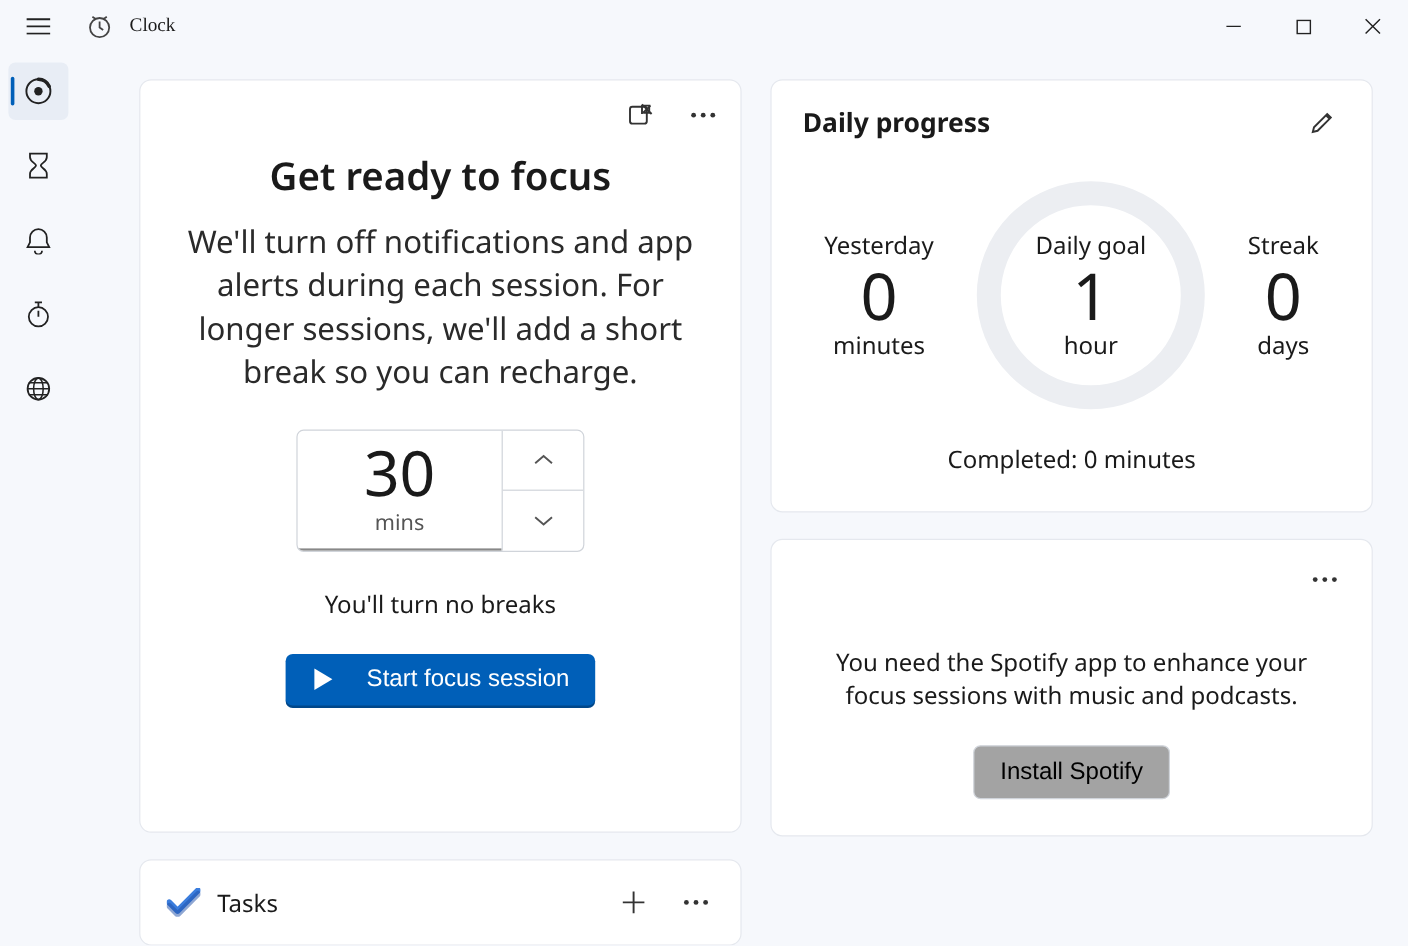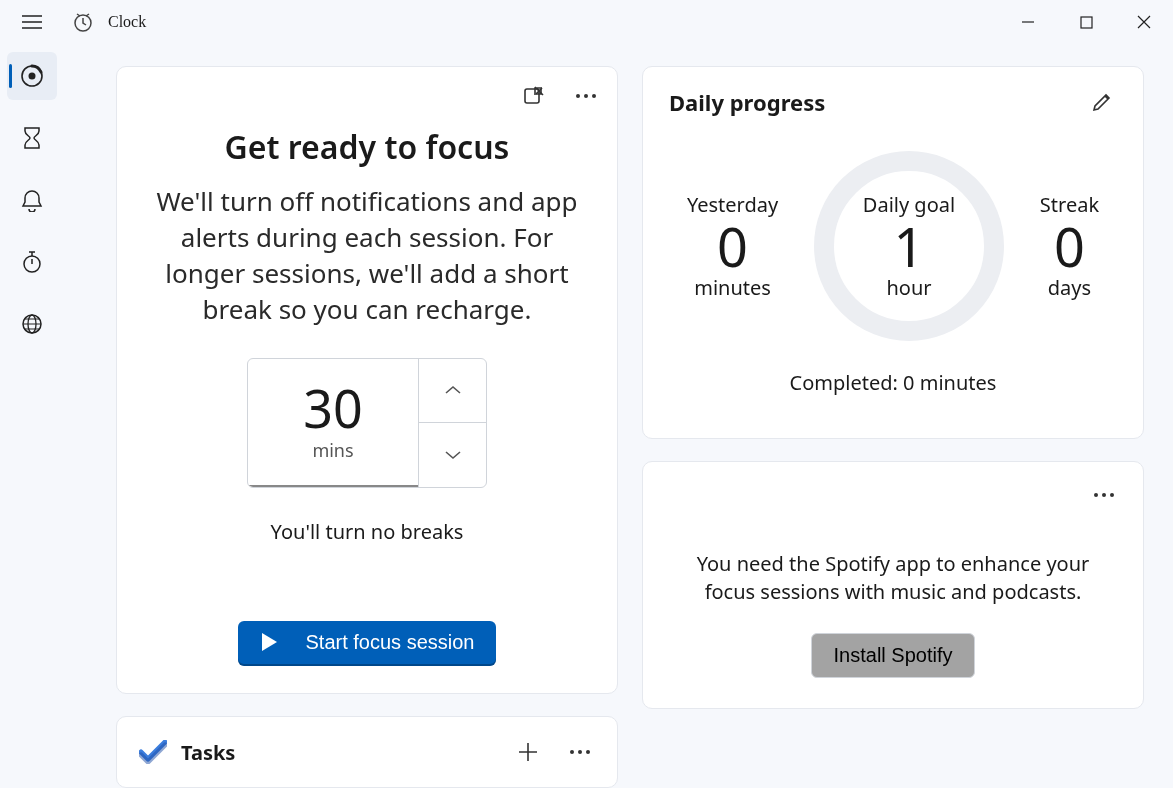--- a/index.html
+++ b/index.html
@@ -18,36 +18,36 @@
   .main { flex:1; padding: 22px 26px 0 52px; display:flex; gap: 24px; }
   .col { display:flex; flex-direction:column; gap: 22px; }
   .col.left { width: 502px; }
   .col.right { width: 502px; }
   .card { background: #ffffff; border: 1px solid #e5e8ee; border-radius: 10px; padding: 22px 26px; position:relative; }
   .card.focus { height: 634px; text-align:center; }
   .card.focus .top-actions { position:absolute; top:14px; right:16px; display:flex; gap:22px; }
   .iconbtn { width:30px; height:30px; display:flex; align-items:center; justify-content:center; border-radius:4px; cursor:pointer;}
   h1.focus-heading { font-size: 32px; font-weight: 600; margin-top: 36px; margin-bottom: 16px;}
   .focus-desc { font-size: 26px; color: #2a2a2a; line-height: 1.38; padding: 0 8px; margin-bottom: 30px;}
-  .duration-box { width: 240px; height: 130px; margin: 0 auto 30px; border:1px solid #d0d4da; border-radius:6px; display:flex; overflow:hidden;justify-content:space-between;}
+  .duration-box { width: 240px; height: 102px; margin: 0 auto 30px; border:1px solid #d0d4da; border-radius:6px; display:flex; overflow:hidden;justify-content:space-between;}
   .duration-main { flex:1; display:flex; flex-direction:column; align-items:center; justify-content:center; border-bottom:2px solid #888;}
   .duration-value { font-size: 52px; font-weight:400; line-height:1;}
   .duration-unit { font-size: 18px; color:#555; margin-top:4px;}
   .spinners { width: 68px; display:flex; flex-direction:column; border-left:1px solid #d0d4da;}
   .spin { flex:1; display:flex; align-items:center; justify-content:center; cursor:pointer;}
   .spin:first-child { border-bottom:1px solid #d0d4da;}
   .breaks-text { font-size: 20px; margin-bottom: 28px;}
   .skip-row { display:flex; align-items:center; justify-content:center; gap:12px; margin-bottom: 42px;}
   .checkbox { width:28px; height:28px; border:1.5px solid #8a8f98; border-radius:5px; cursor:pointer;}
   .skip-label { font-size: 20px; color:#777;}
-  .start-btn { display:inline-flex; align-items:center; gap:28px; background:#005fb8; color:#fff; font-size:20px; padding: 10px 22px 12px; border:none; border-radius:6px; cursor:pointer; box-shadow: inset 0 -2px 0 rgba(0,0,0,.25); margin-top: 48px;}
+  .start-btn { display:inline-flex; align-items:center; gap:28px; background:#005fb8; color:#fff; font-size:20px; padding: 10px 22px 12px; border:none; border-radius:6px; cursor:pointer; box-shadow: inset 0 -2px 0 rgba(0,0,0,.25);}
   .card.tasks { display:flex; align-items:center; gap:14px; padding:20px 22px; }
   .card.tasks .iconbtns { margin-left:auto; display:flex; gap:22px;}
-  .tasks-title { font-size:20px; font-weight:700;}
-  .card.progress { padding: 20px 26px 42px; }
+  .tasks-title { font-size:20px; font-weight:400;}
+  .card.progress { padding: 20px 26px 30px; }
   .progress-header { display:flex; align-items:center; margin-bottom: 34px;}
   .progress-title { font-size: 22px; font-weight:700;}
   .stats { display:flex; justify-content:space-around; align-items:center; text-align:center; margin-bottom: 28px;}
   .stat .label { font-size:20px; }
   .stat .big { font-size:54px; font-weight:400; line-height:1.05; }
   .stat .unit { font-size:20px; }
   .ring-wrap { position:relative; width: 190px; height:190px; display:flex; align-items:center; justify-content:center;}
   .ring { position:absolute; inset:0; border-radius:50%; border:20px solid #eceef2;}
   .completed { text-align:center; font-size:20px;}
   .card.spotify { padding: 18px 24px 30px; text-align:center;}

